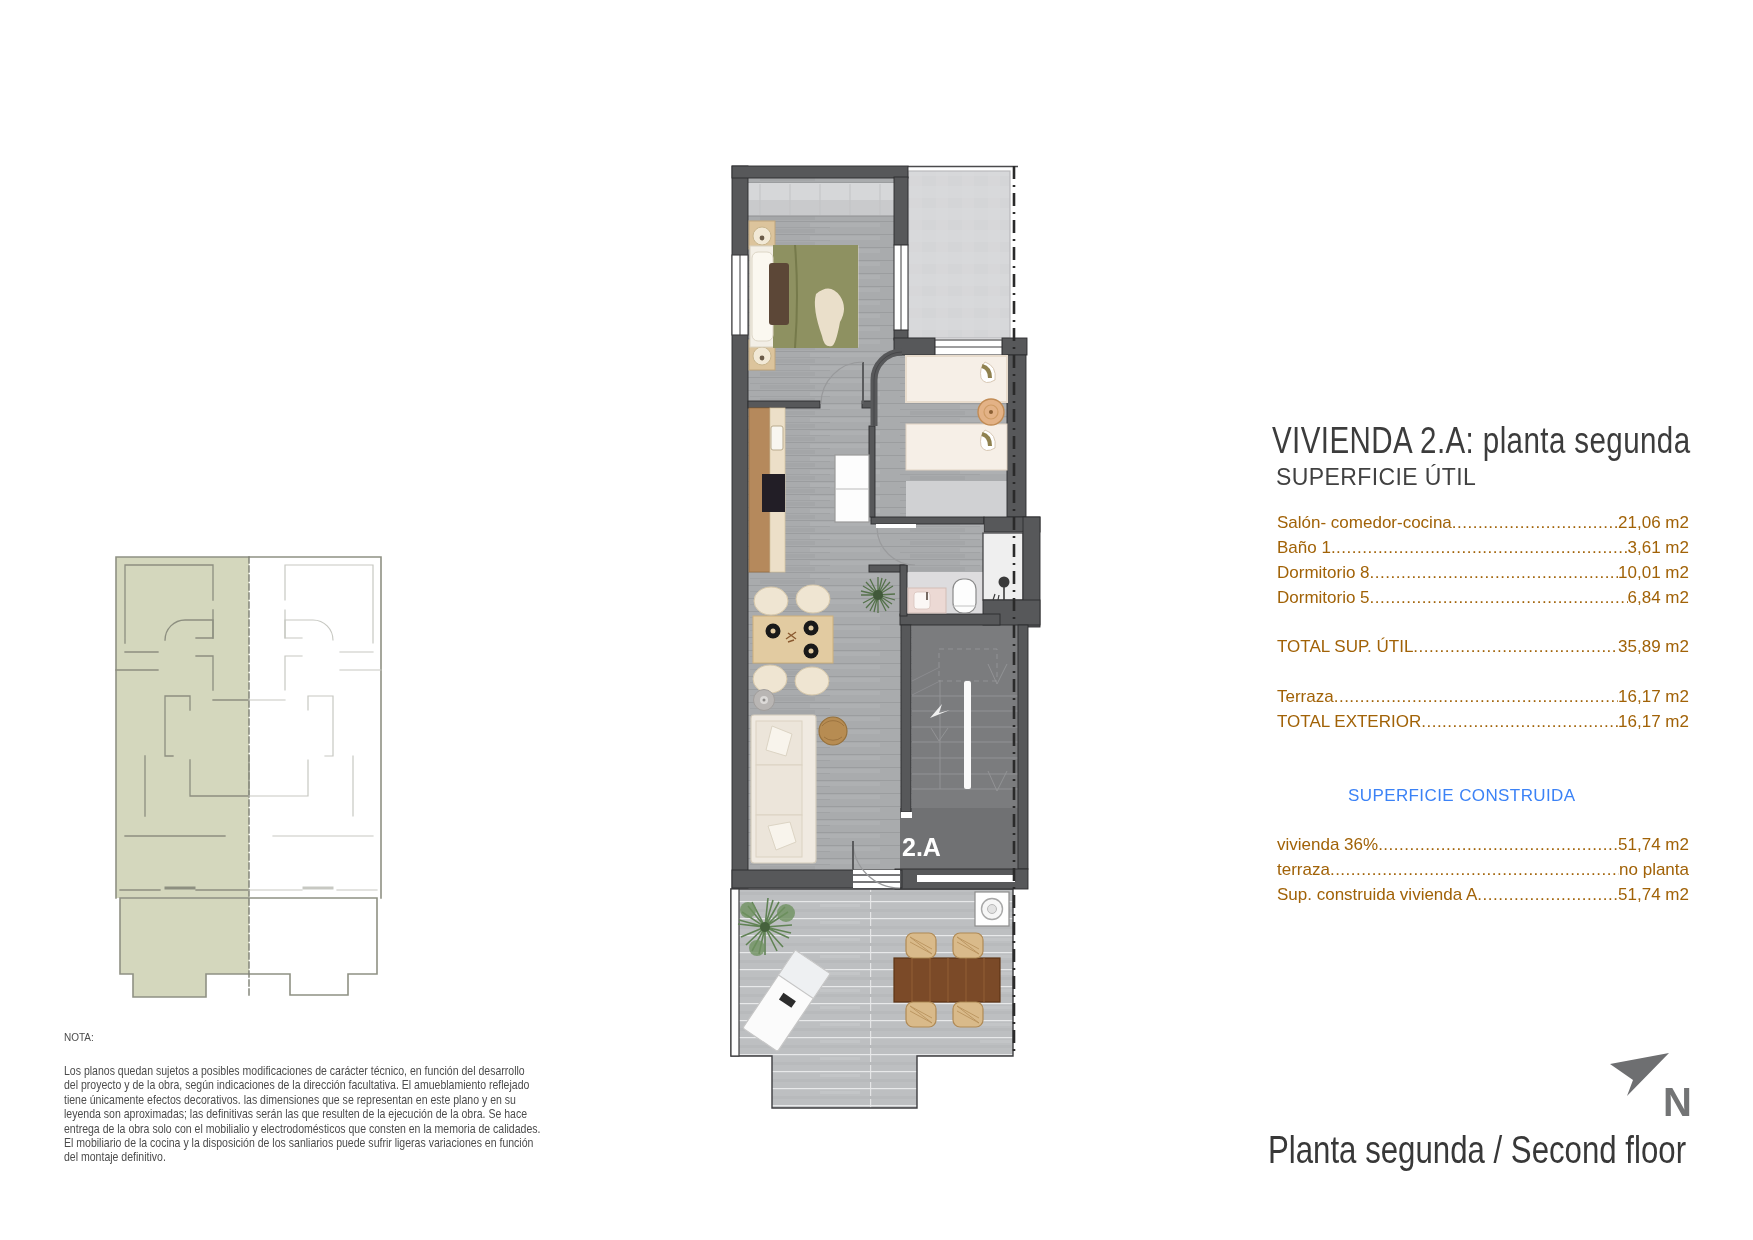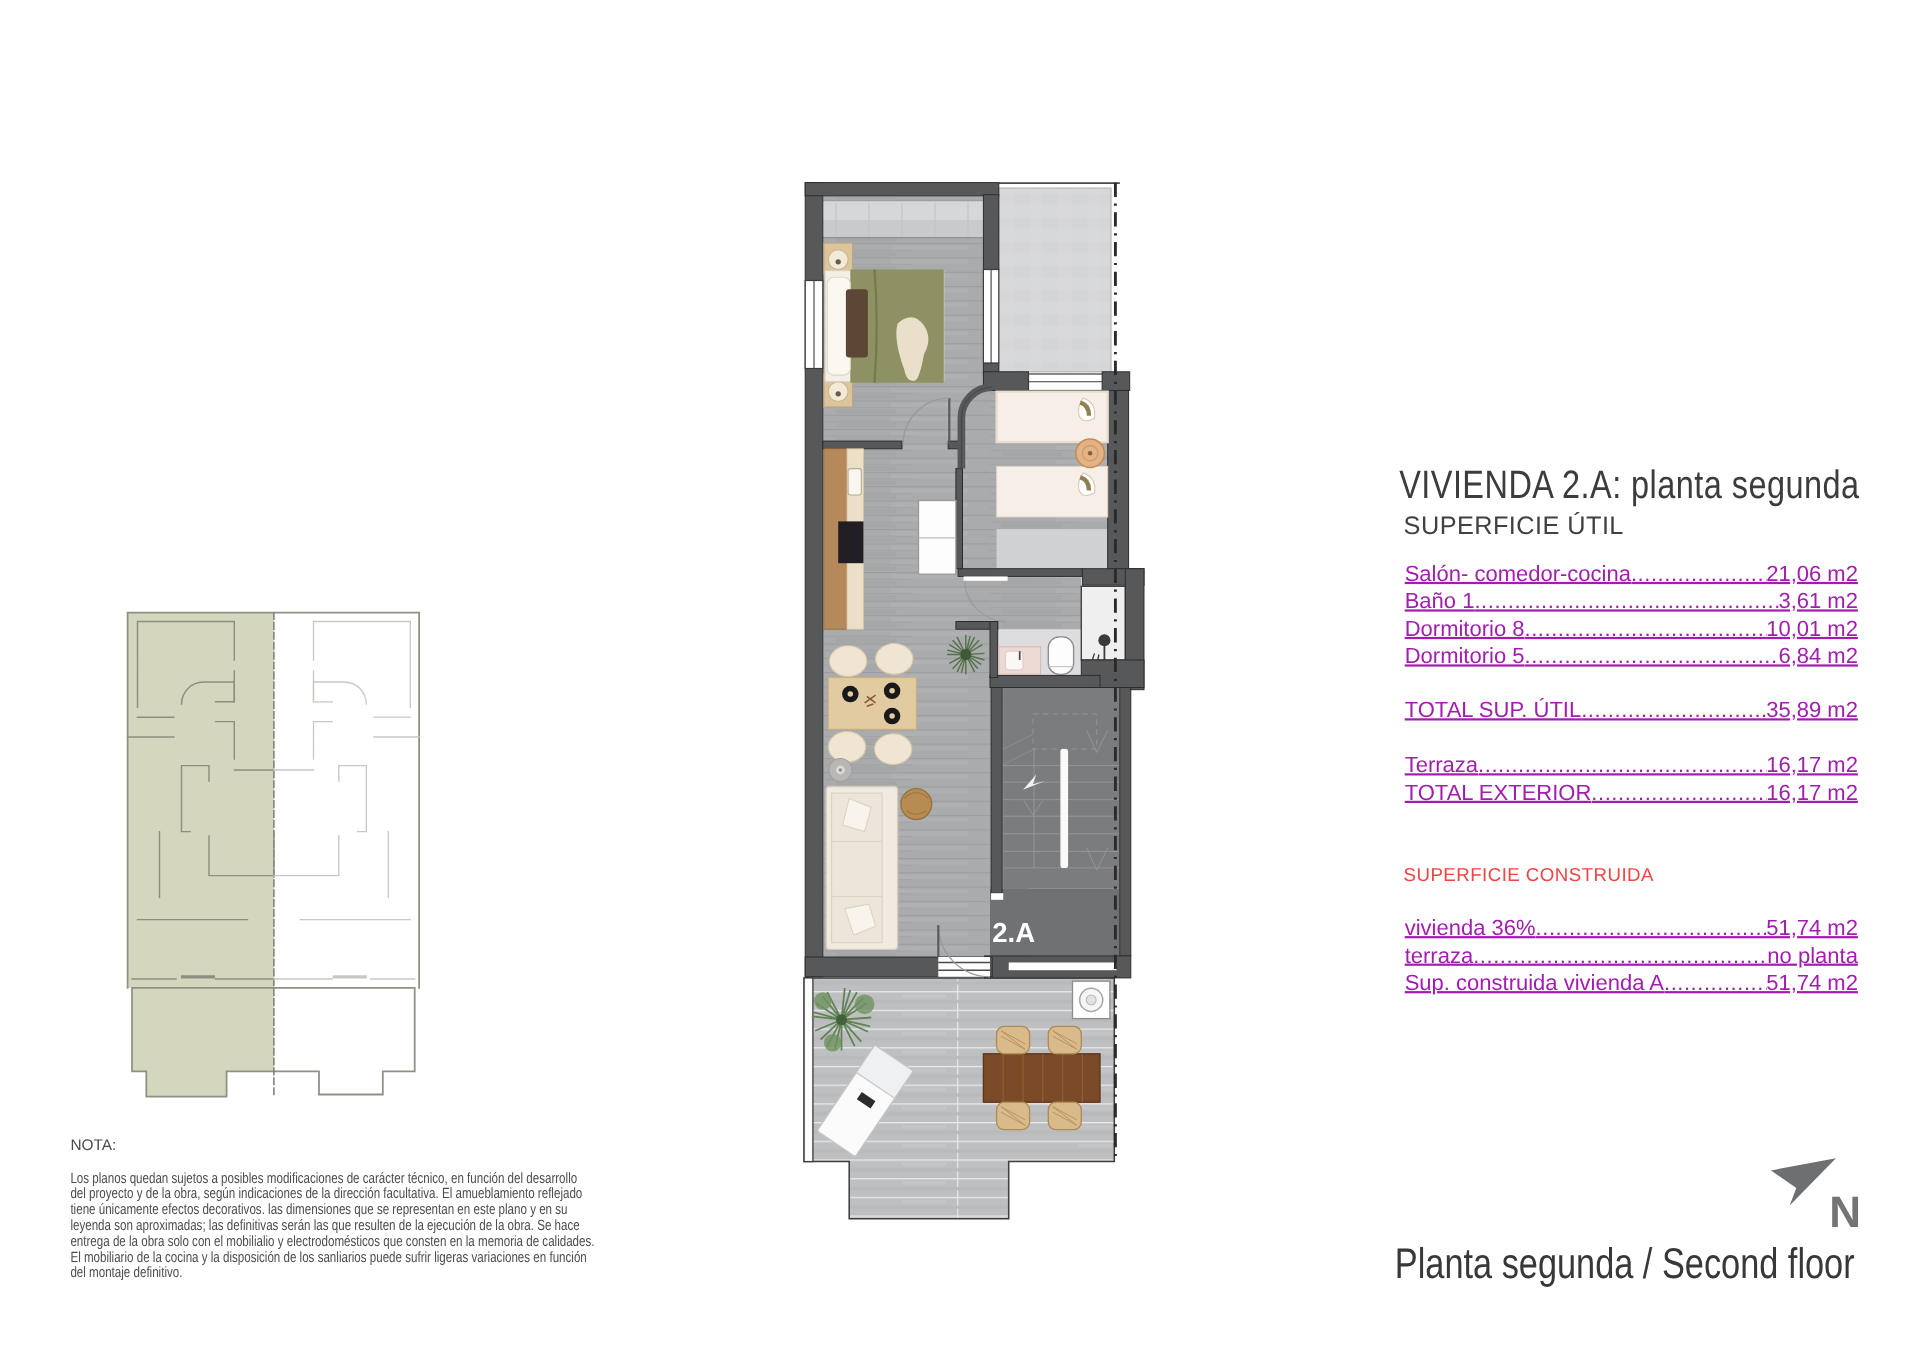--- a/index.html
+++ b/index.html
@@ -2,26 +2,26 @@
 <html><head>
 <meta charset="utf-8">
 <style>
   html,body{margin:0;padding:0;}
   body{width:1753px;height:1240px;background:#ffffff;overflow:hidden;
        font-family:"Liberation Sans",sans-serif;position:relative;}
   .abs{position:absolute;}
   #title{left:1272px;top:420px;font-size:36px;color:#3c3c3c;letter-spacing:0.5px;white-space:nowrap;
          transform:scaleX(0.82);transform-origin:left top;}
   #sup-util{left:1276px;top:464px;font-size:23px;color:#414141;letter-spacing:0.4px;}
-  .tbl{left:1277px;width:412px;font-size:20px;color:#a21caf;text-decoration:underline;}
+  .tbl{left:1277px;width:412px;font-size:17px;color:#a16207;}
   .row{display:flex;align-items:baseline;height:25px;line-height:25px;}
   .row .lbl{white-space:nowrap;}
   .row .dots{flex:1;overflow:hidden;white-space:nowrap;letter-spacing:0.5px;}
   .row .val{white-space:nowrap;}
-  #nota-h{left:64px;top:1032px;font-size:14px;color:#4a4a4a;}
+  #nota-h{left:64px;top:1032px;font-size:10px;color:#4a4a4a;}
   #nota{left:64px;top:1064px;font-size:13.5px;line-height:14.4px;color:#4c4c4c;white-space:nowrap;
         transform:scaleX(0.78);transform-origin:left top;}
   #bottom-title{left:1268px;top:1128px;font-size:39px;color:#383838;white-space:nowrap;
         transform:scaleX(0.80);transform-origin:left top;}
   #nlabel{left:1663px;top:1080px;font-size:40px;font-weight:bold;color:#737475;}
 </style>
 </head>
 <body>
 
 <svg class="abs" style="left:0;top:0" width="1753" height="1240" viewBox="0 0 1753 1240">
@@ -375,21 +375,21 @@
       <span class="dots">............................................................................</span>
       <span class="val">16,17 m2</span>
     </div>
   <div class="row">
       <span class="lbl">TOTAL EXTERIOR</span>
       <span class="dots">............................................................................</span>
       <span class="val">16,17 m2</span>
     </div>
 </div>
 
-<div class="abs" style="left:1276px;top:786px;font-size:17px;color:#ef4444;letter-spacing:0.4px;">SUPERFICIE CONSTRUIDA</div>
+<div class="abs" style="left:1348px;top:786px;font-size:17px;color:#3b82f6;letter-spacing:0.4px;">SUPERFICIE CONSTRUIDA</div>
 <div class="abs tbl" style="top:832px;">
   <div class="row">
       <span class="lbl">vivienda 36%</span>
       <span class="dots">............................................................................</span>
       <span class="val">51,74 m2</span>
     </div>
   <div class="row">
       <span class="lbl">terraza</span>
       <span class="dots">............................................................................</span>
       <span class="val">no planta</span>

